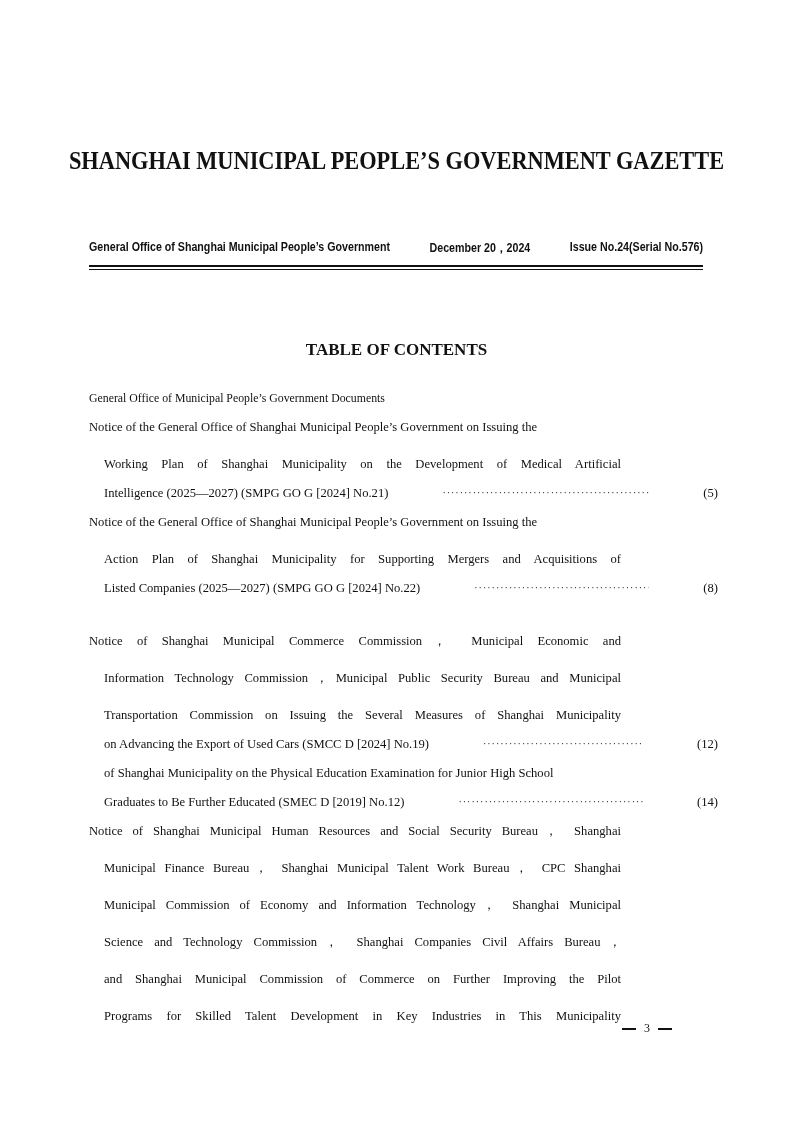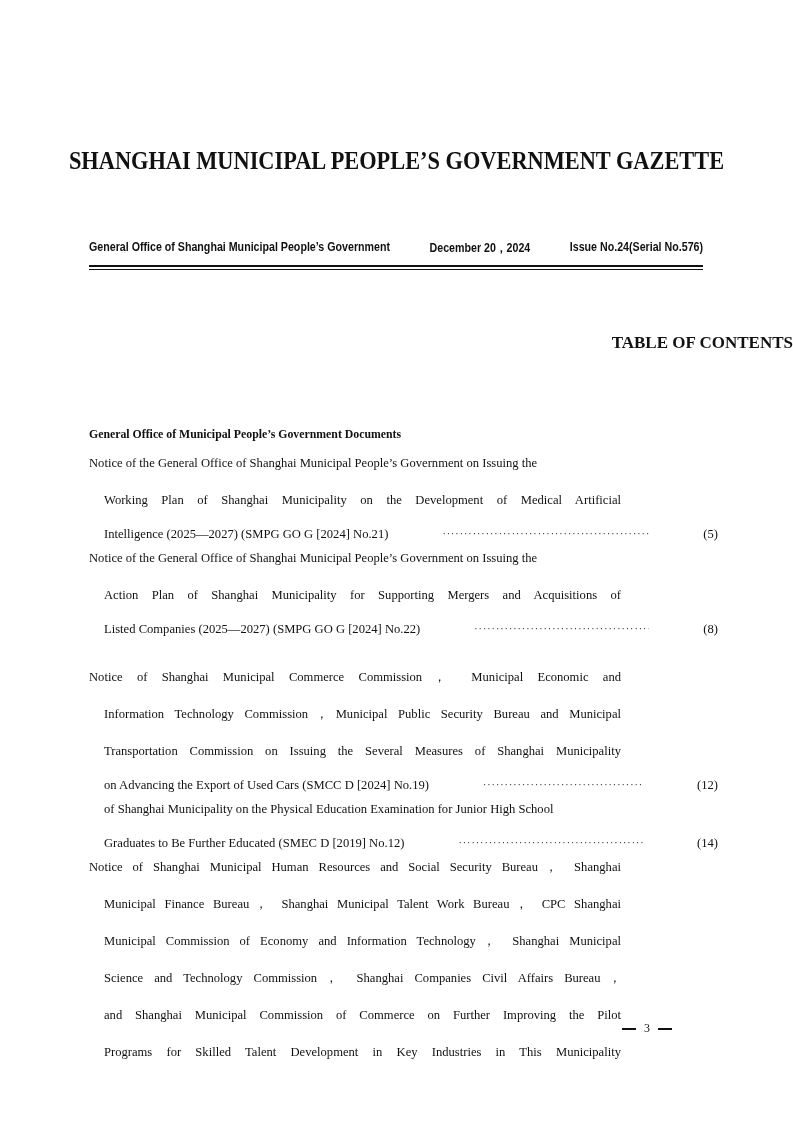--- a/index.html
+++ b/index.html
@@ -12,31 +12,31 @@
   }
   .masthead {
     position: absolute; left: 89px; width: 614px; top: 240px;
     font-family: "Liberation Sans", sans-serif; font-size: 12.4px; font-weight: bold;
     white-space: nowrap; transform: scaleX(0.86); transform-origin: left;
     display: flex; gap: 10px; width: 714px; justify-content: space-between;
   }
   .rule-thick { position: absolute; left: 89px; width: 614px; top: 265px; height: 2px; background: #111; }
   .rule-thin { position: absolute; left: 89px; width: 614px; top: 269px; height: 1px; background: #111; }
   .toc-title {
-    position: absolute; left: 0; width: 793px; top: 333px; text-align: right;
+    position: absolute; left: 0; width: 793px; top: 340px; text-align: center;
     font-family: "Liberation Serif", serif; font-weight: bold; font-size: 17px;
   }
   .content { position: absolute; left: 89px; width: 614px; top: 388px;
     font-family: "Liberation Serif", serif; font-size: 12.6px; }
-  .section-head { font-weight: bold; font-size: 11.8px; height: 29px; line-height: 20px; margin-top: 36px; }
+  .section-head { font-weight: normal; font-size: 11.8px; height: 29px; line-height: 20px; }
   .line { height: 29px; line-height: 20px; white-space: nowrap; }
   .indent { padding-left: 15px; }
   .justify { text-align: justify; text-align-last: justify; width: 532px; }
   .justify.indent { width: 517px; margin-top: 8px; }
-  .leader-line { display: flex; align-items: center; width: 614px; gap: 48px; }
+  .leader-line { display: flex; align-items: flex-start; width: 614px; gap: 48px; }
   .leader-line .txt { white-space: nowrap; }
   .leader-line .dots { flex: 1; overflow: hidden; white-space: nowrap; margin: 0 6px; letter-spacing: 1px; font-size: 10px; }
   .leader-line .pg { white-space: nowrap; }
   .gap { height: 24px; }
   .page-num {
     position: absolute; left: 622px; top: 1021px; font-family: "Liberation Serif", serif;
     font-size: 12px; display: flex; align-items: center; gap: 8px;
   }
   .page-num .dash { display: inline-block; width: 14px; height: 2px; background: #111; }
 </style>

